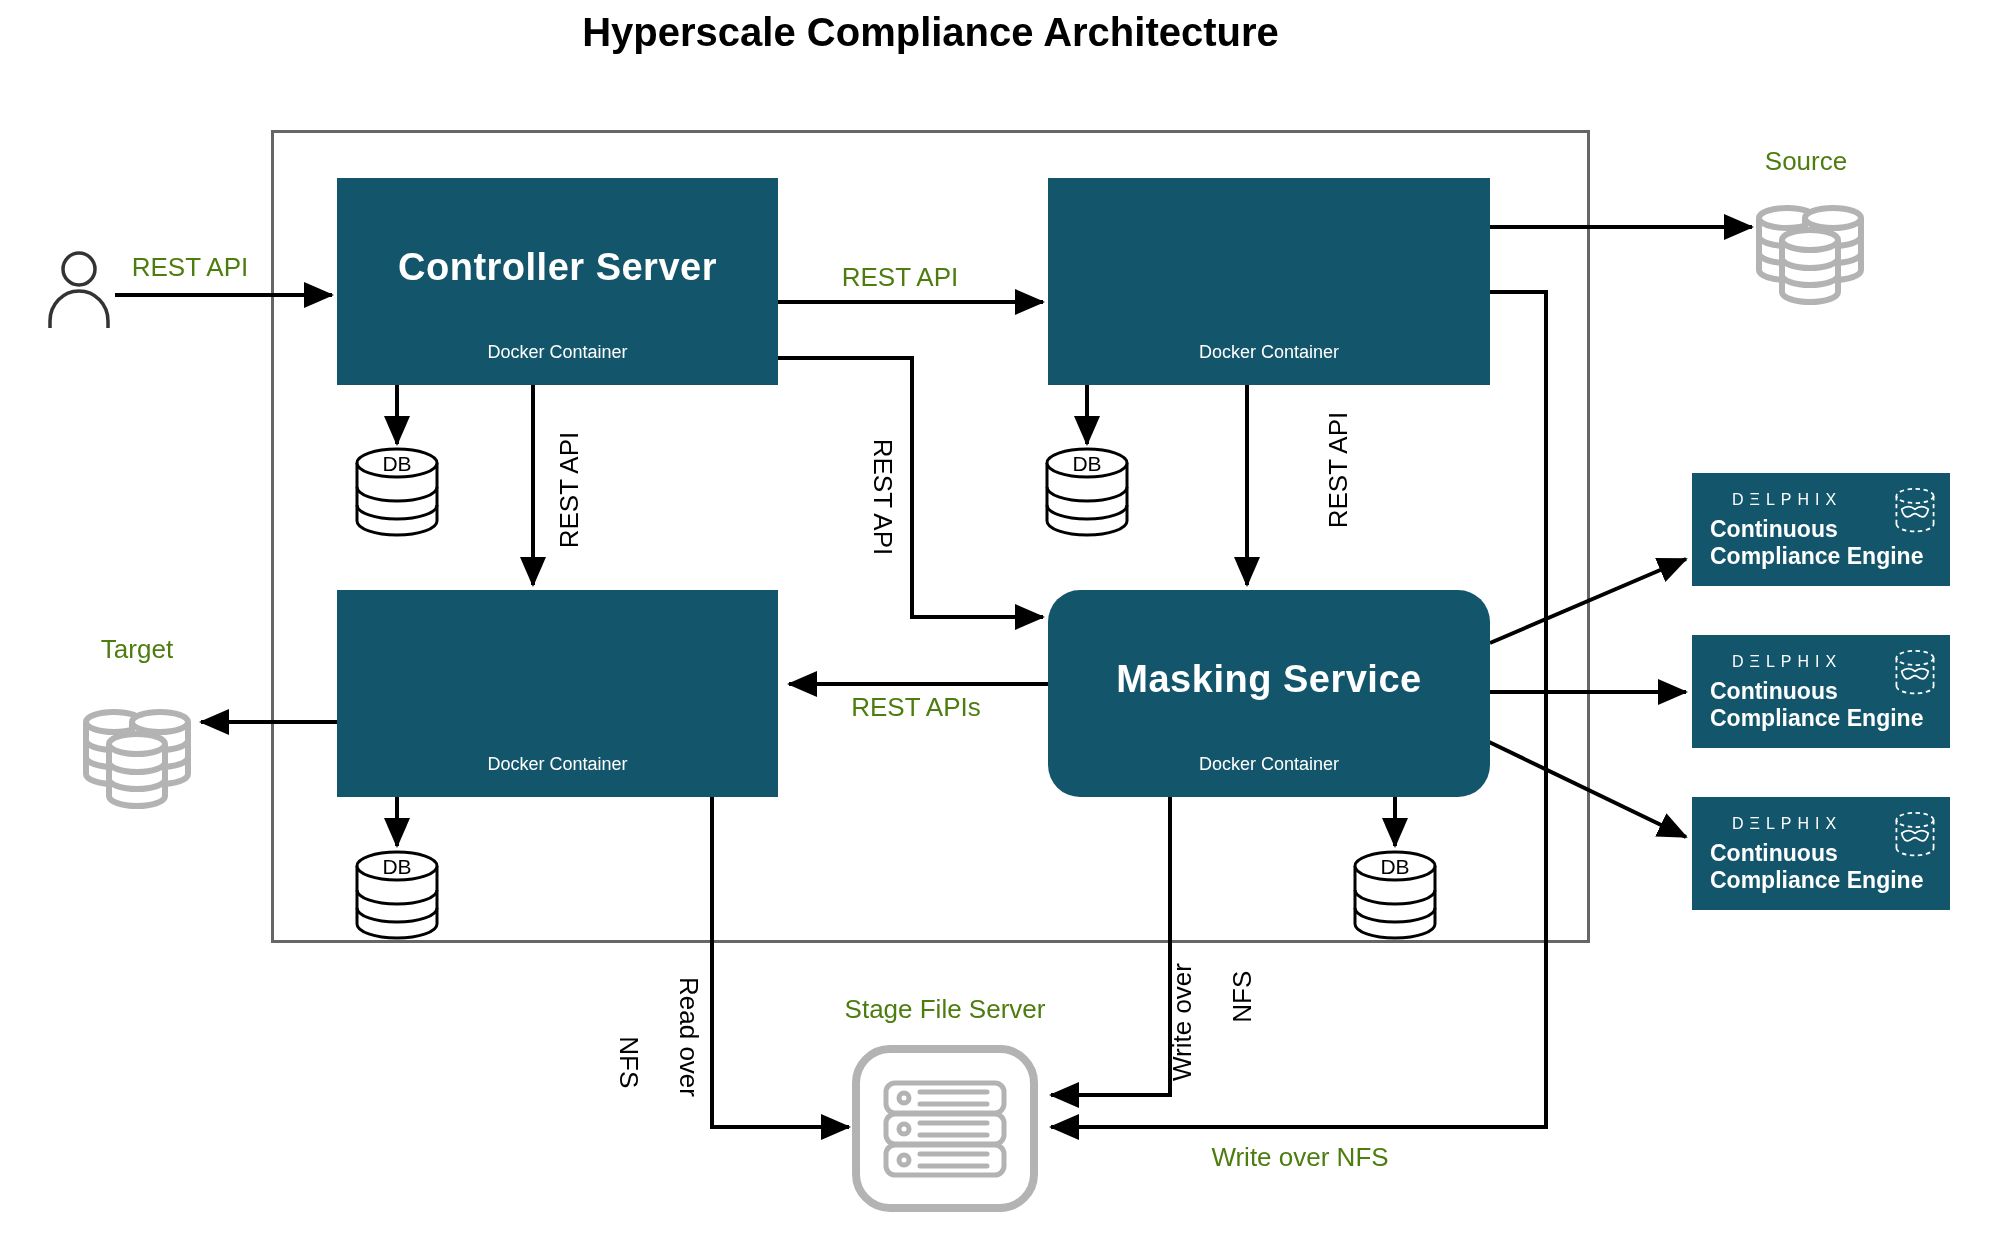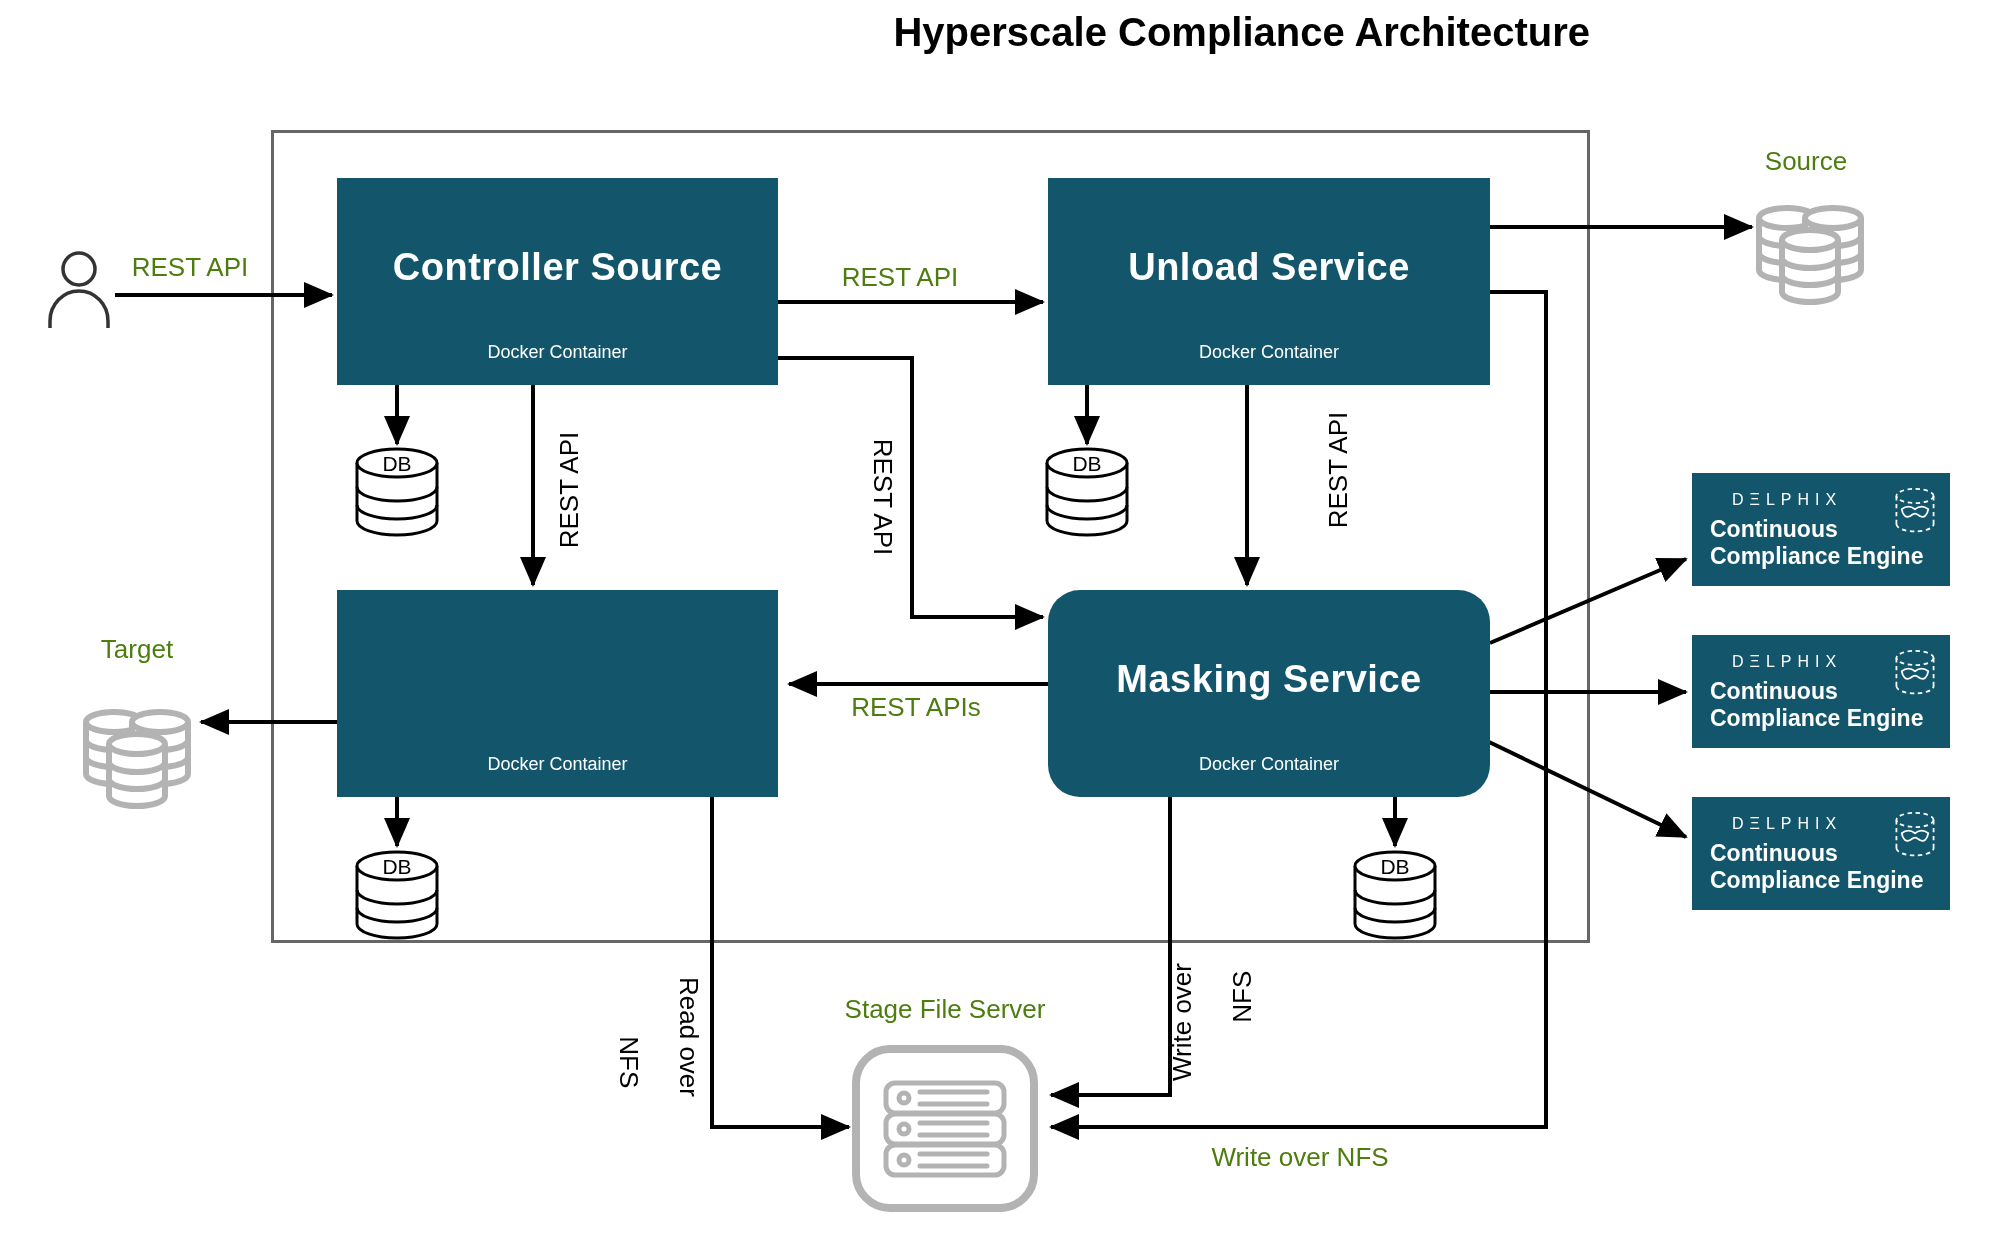--- a/index.html
+++ b/index.html
@@ -2,21 +2,21 @@
 <html><head>
 <meta charset="utf-8">
 <style>
   html,body{margin:0;padding:0;background:#ffffff;}
   #canvas{
     position:relative;width:2012px;height:1244px;background:#ffffff;overflow:hidden;
     font-family:"Liberation Sans", sans-serif;color:#000;
   }
   .abs{position:absolute;}
   #page-title{
-    left:271px;top:10px;width:1319px;text-align:right;
+    left:271px;top:10px;width:1319px;text-align:center;
     font-size:40px;font-weight:bold;color:#000;
   }
   #outer-frame{
     left:271px;top:130px;width:1319px;height:813px;
     border:3px solid #666666;box-sizing:border-box;background:transparent;
   }
   svg.connectors{position:absolute;left:0;top:0;}
   .node{
     background:#13566B;color:#fff;box-sizing:border-box;
     display:flex;flex-direction:column;align-items:center;justify-content:center;
@@ -71,25 +71,24 @@
       <path d="M1487,741 L1686,837" marker-end="url(#ah)"></path>
       <path d="M397,385 V444" marker-end="url(#ah)"></path>
       <path d="M1087,385 V444" marker-end="url(#ah)"></path>
       <path d="M397,797 V846" marker-end="url(#ah)"></path>
       <path d="M1395,797 V846" marker-end="url(#ah)"></path>
       <path d="M337,722 H201" marker-end="url(#ah)"></path>
     </g>
   </svg>
 
   <div class="abs node" style="left:337px;top:178px;width:441px;height:207px;">
-    <div class="node-title">Controller Source</div>
+    <div class="node-title">Controller Server</div>
     <div class="node-sub">Docker Container</div>
   </div>
   <div class="abs node" style="left:1048px;top:178px;width:442px;height:207px;">
-    <div class="node-title">Unload Service</div>
     <div class="node-sub">Docker Container</div>
   </div>
   <div class="abs node" style="left:337px;top:590px;width:441px;height:207px;">
     <div class="node-sub">Docker Container</div>
   </div>
   <div class="abs node" style="left:1048px;top:590px;width:442px;height:207px;border-radius:32px;">
     <div class="node-title">Masking Service</div>
     <div class="node-sub">Docker Container</div>
   </div>
 

